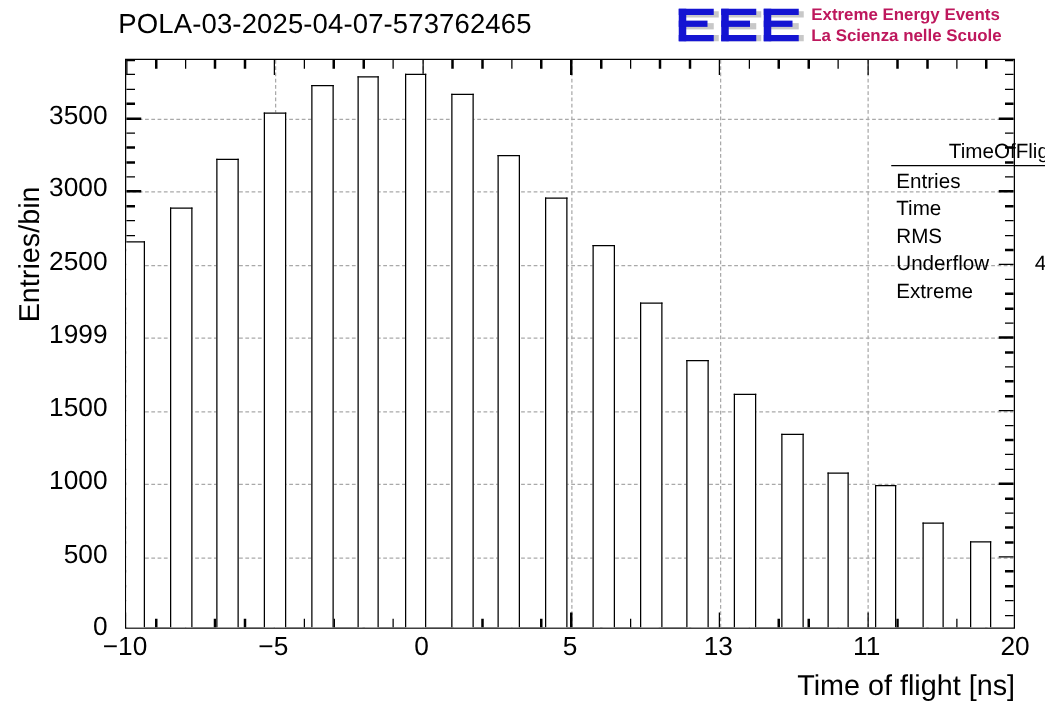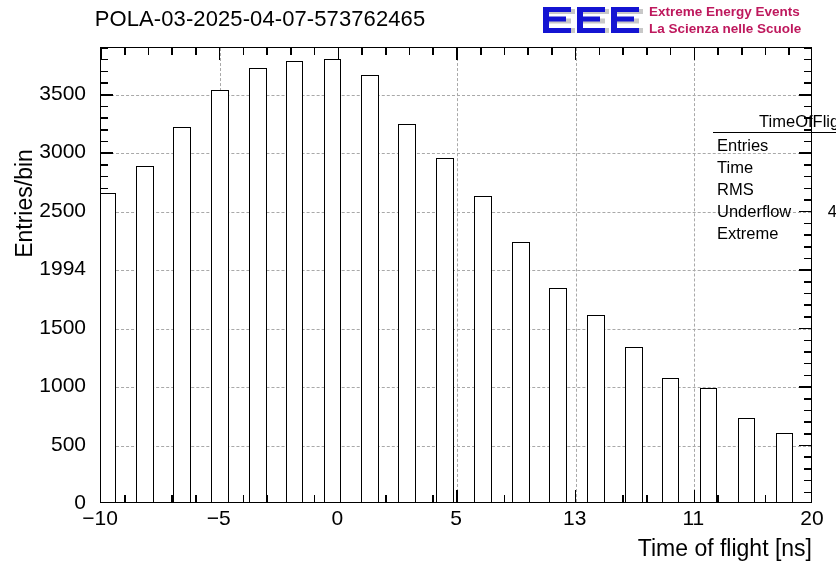--- a/index.html
+++ b/index.html
@@ -117,21 +117,21 @@
     <div>Extreme Energy Events</div>
     <div>La Scienza nelle Scuole</div>
   </div>
 </div>
 
 <div id="ylabels">
       <div class="ylab" style="top: 443px; right: 8px;">0</div>
       <div class="ylab" style="top: 384.538px; right: 8px;">500</div>
       <div class="ylab" style="top: 326.077px; right: 8px;">1000</div>
       <div class="ylab" style="top: 267.615px; right: 8px;">1500</div>
-      <div class="ylab" style="top: 209.154px; right: 8px;">1994</div>
+      <div class="ylab" style="top: 209.154px; right: 8px;">1999</div>
       <div class="ylab" style="top: 150.692px; right: 8px;">2500</div>
       <div class="ylab" style="top: 92.2308px; right: 8px;">3000</div>
       <div class="ylab" style="top: 33.7692px; right: 8px;">3500</div>
     </div>
 
 <div id="frame">
   <div id="grid">
         <div class="gl" style="top: 397.538px;"></div>
         <div class="tick tick-y major" style="top: 396.738px;"></div>
         <div class="tick tick-yr major" style="top: 396.738px;"></div>

